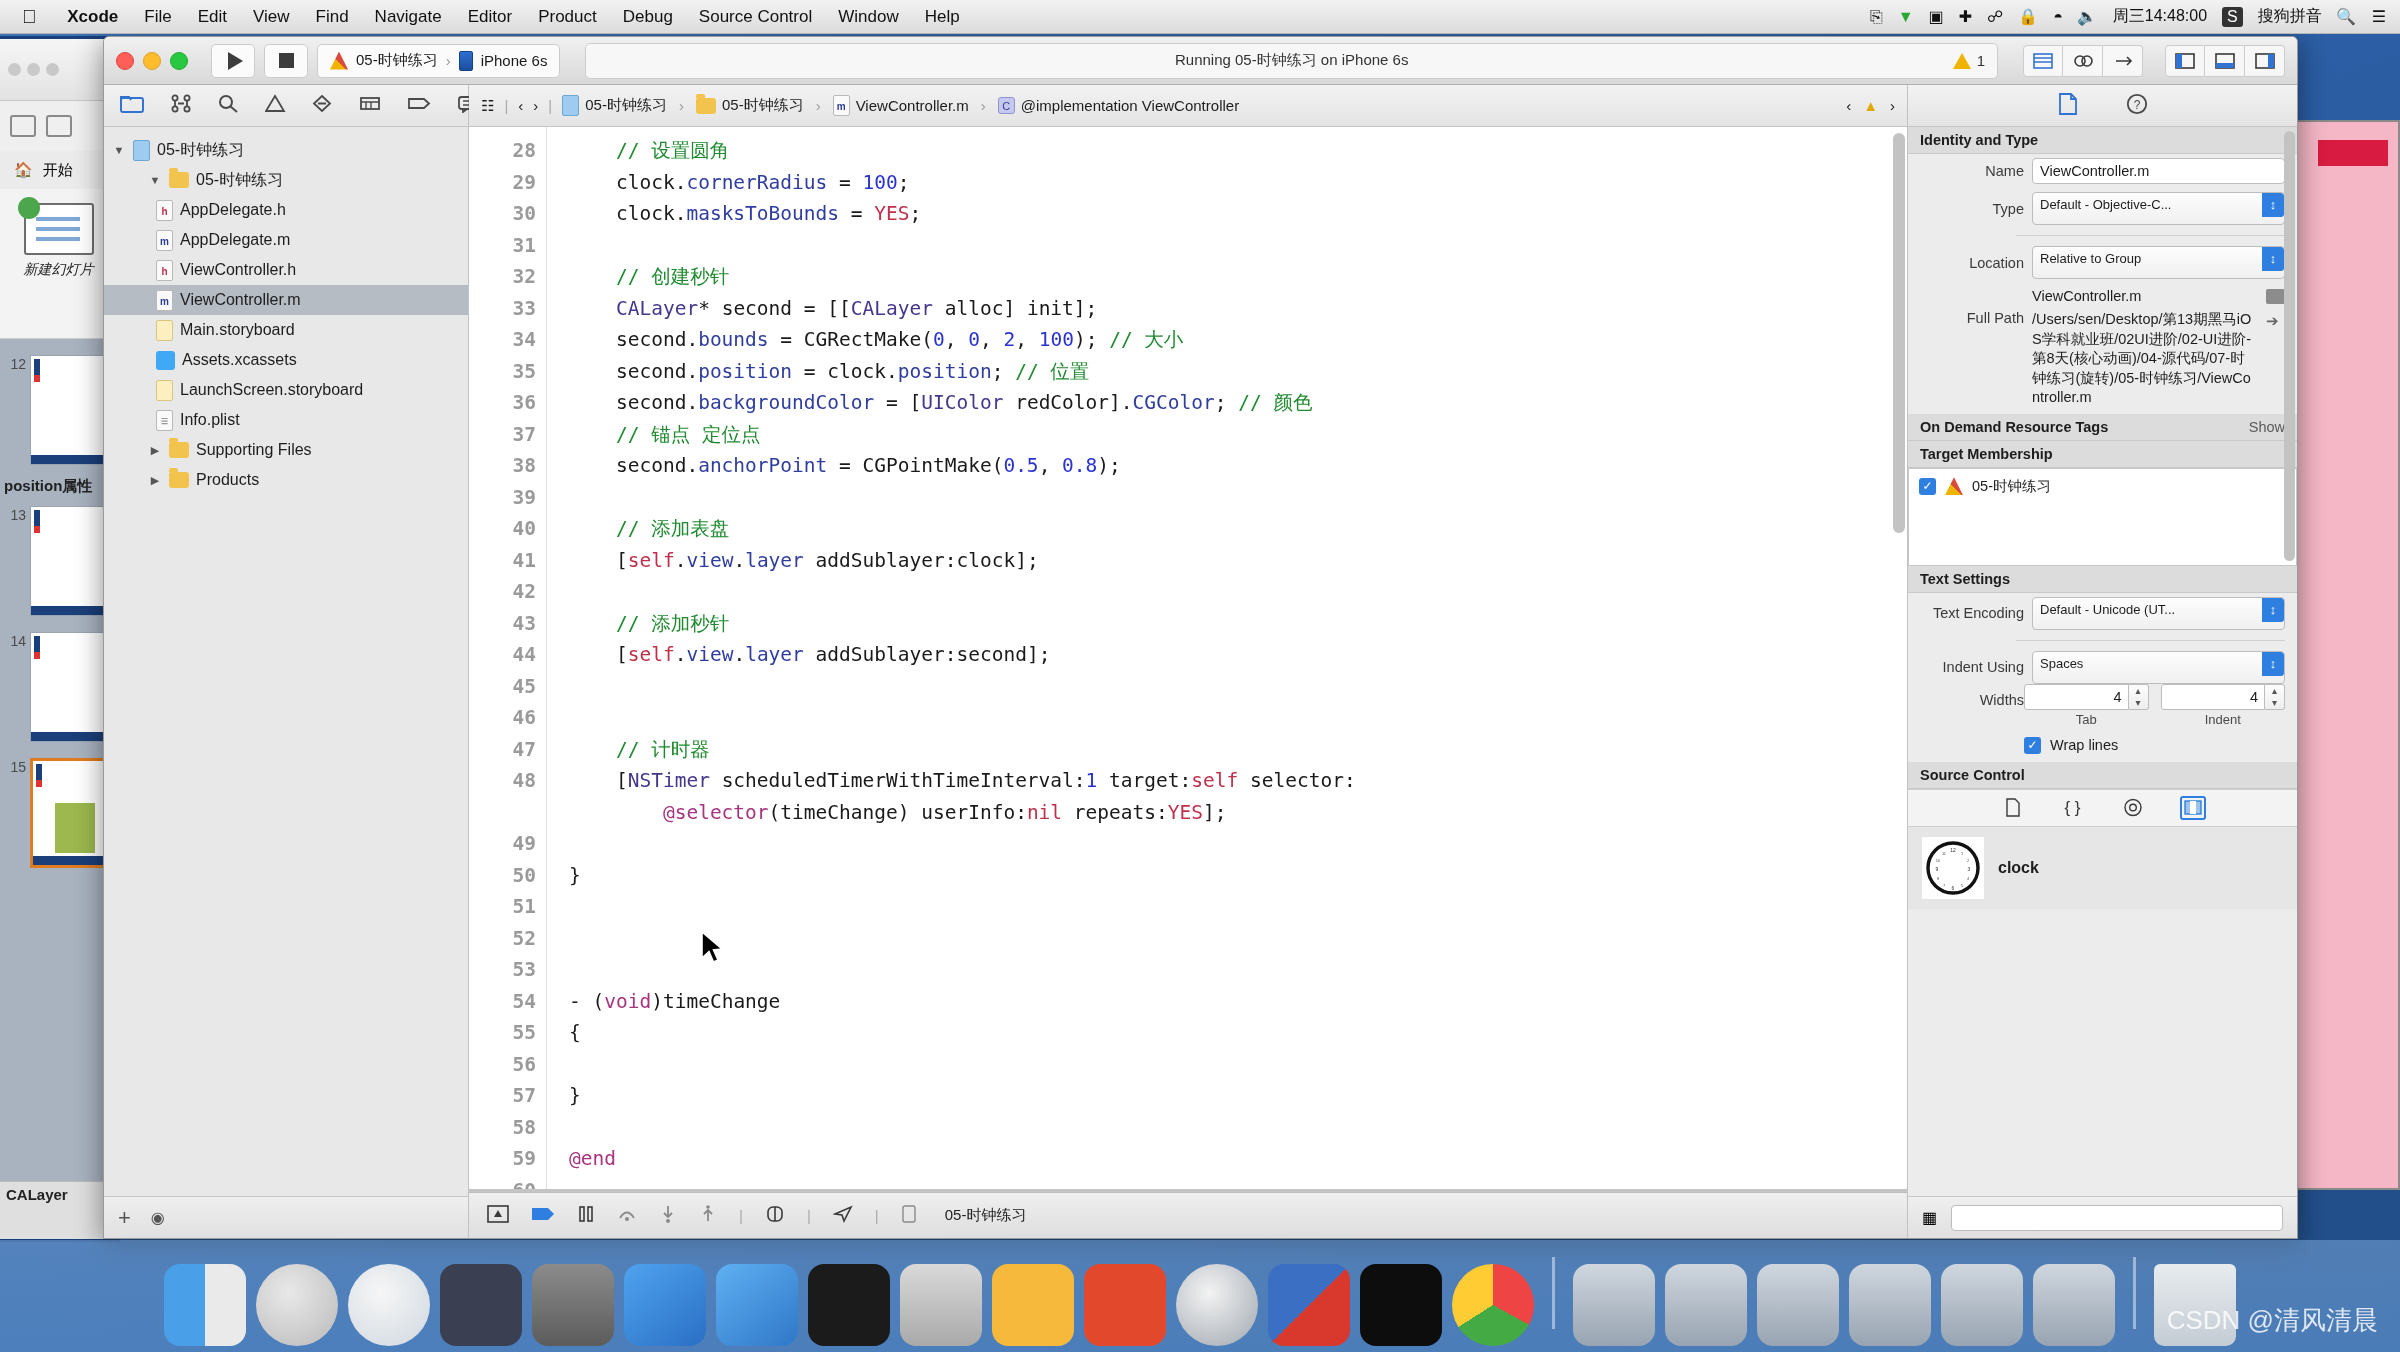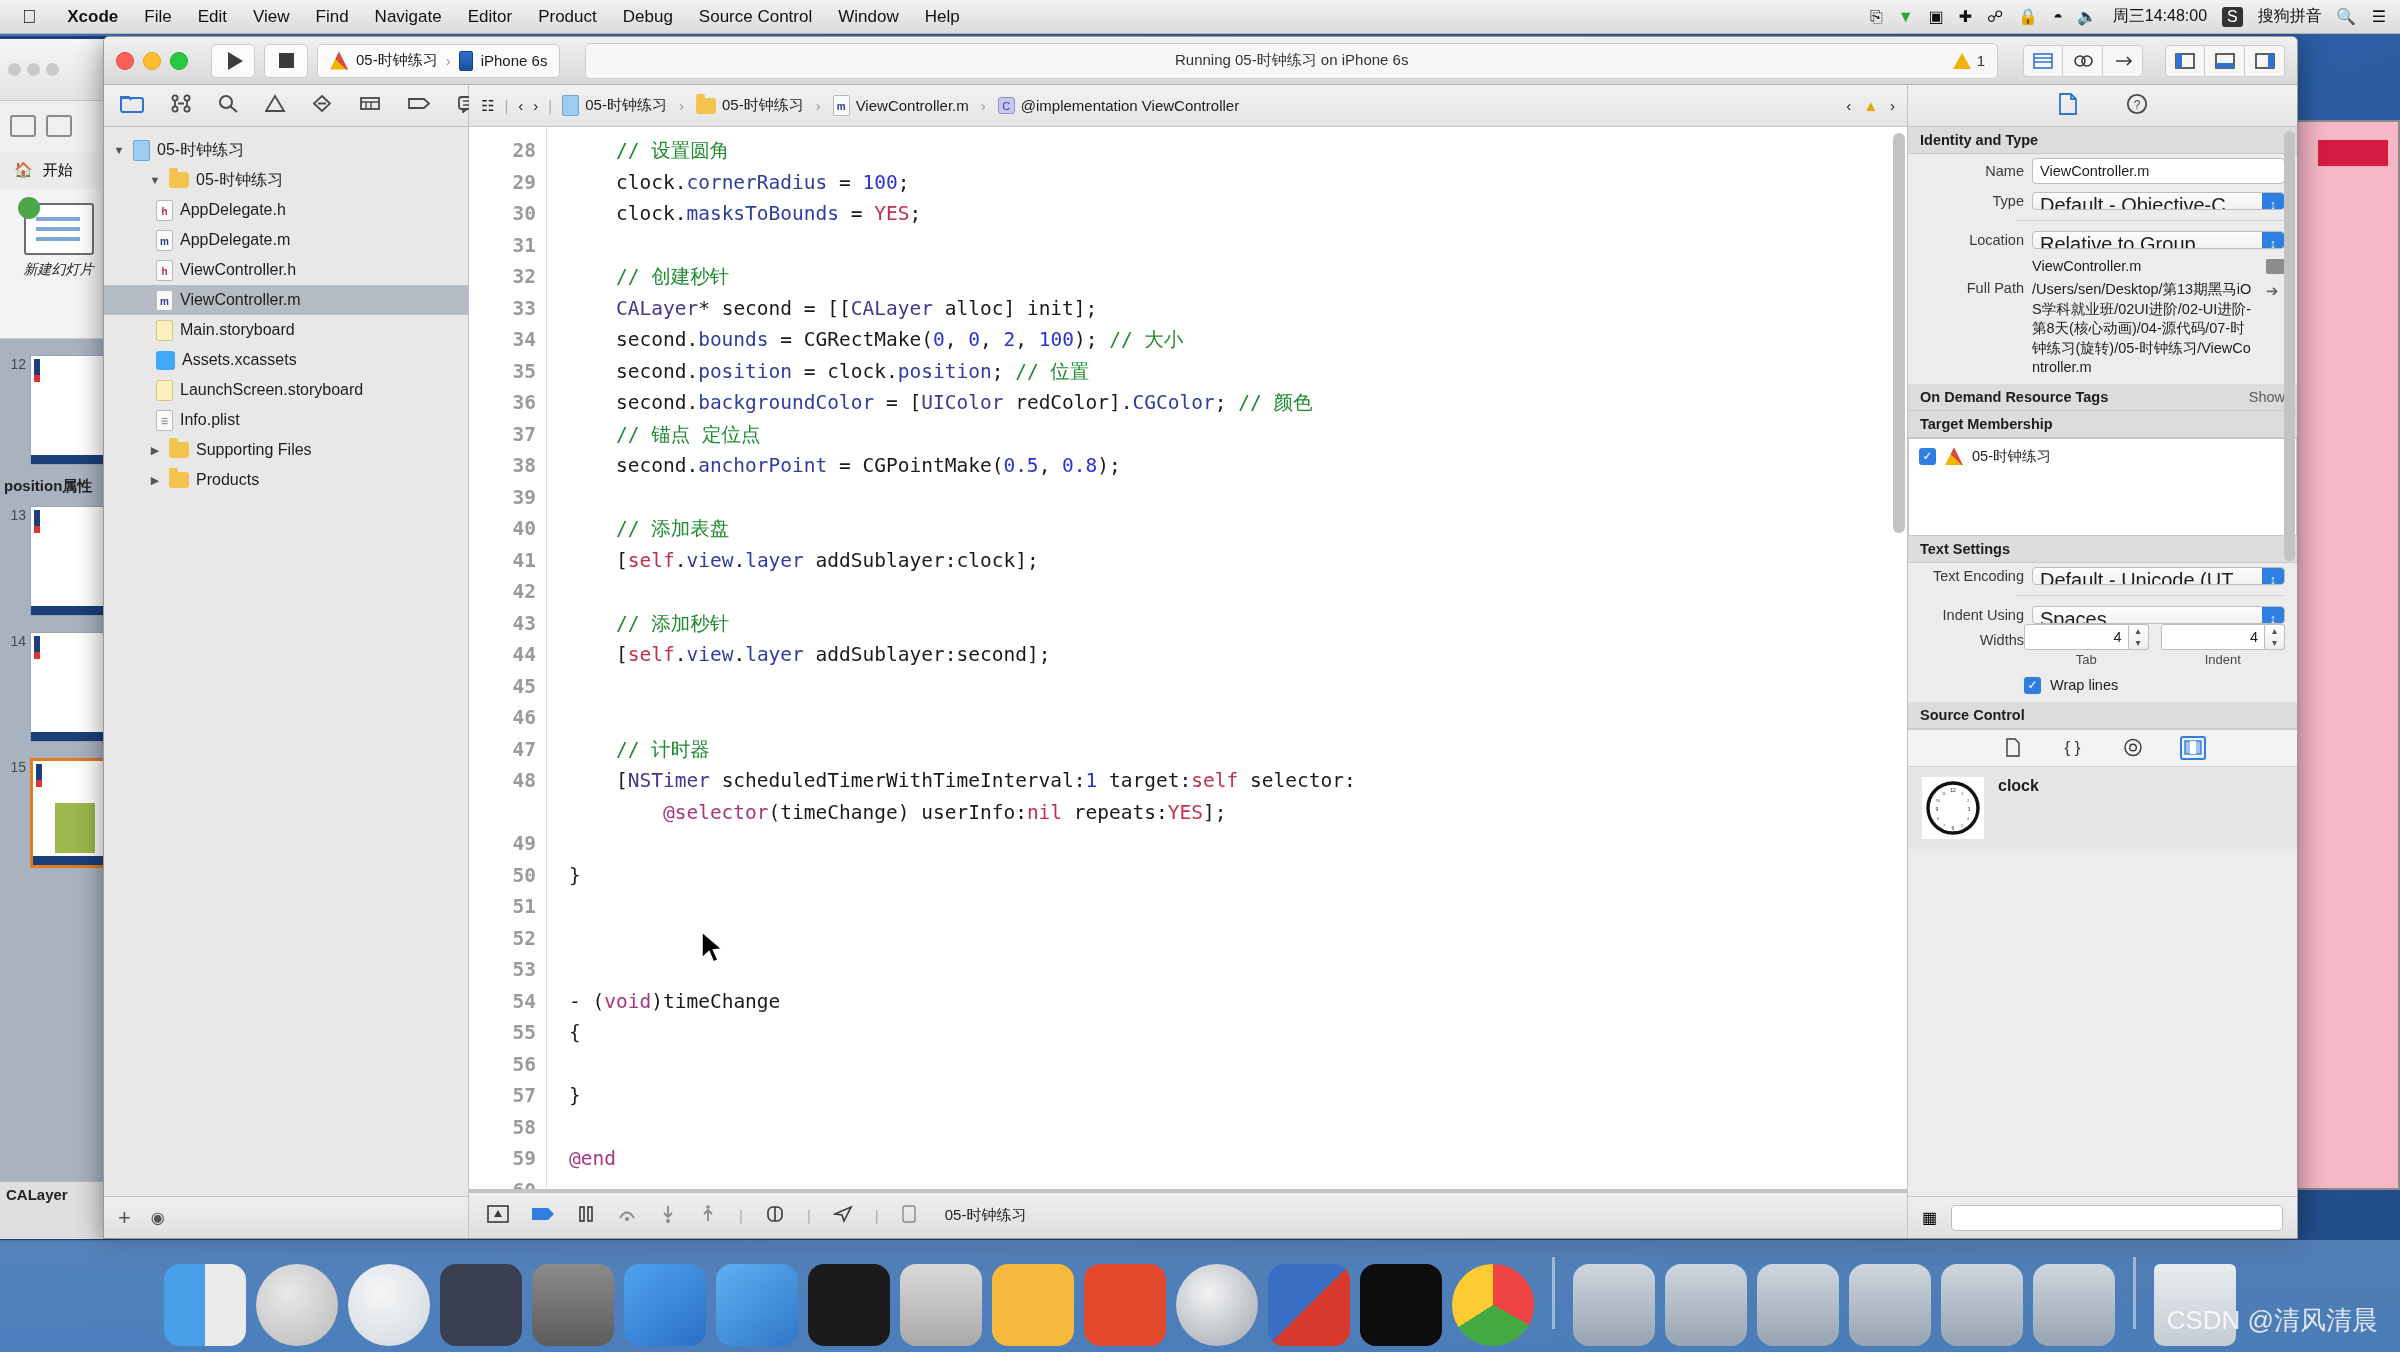--- a/index.html
+++ b/index.html
@@ -158,22 +158,22 @@
   #insp-tabs{height:42px;background:linear-gradient(#f2f2f2,#e4e4e4);border-bottom:1px solid #c6c6c6;
      display:flex;align-items:center;justify-content:center;gap:48px;}
   #insp-body{flex:1;overflow:hidden;font-size:14.5px;color:#1d1d1d;position:relative;}
   .sec-head{background:#dcdcdc;padding:5px 12px;font-weight:bold;font-size:14.5px;border-bottom:1px solid #c9c9c9;
      display:flex;justify-content:space-between;align-items:center;}
   .sec-head .show{font-weight:normal;color:#5a5a5a;}
   .frow{display:flex;align-items:center;gap:8px;padding:4px 12px 4px 4px;}
   .flabel{width:112px;text-align:right;color:#3a3a3a;flex:0 0 112px;}
   .fval{flex:1;}
   .tfield{background:#fff;border:1px solid #bdbdbd;border-radius:4px;height:26px;line-height:24px;padding:0 7px;font-size:14.5px;}
-  .popup{background:linear-gradient(#fdfdfd,#f0f0f0);border:1px solid #bdbdbd;border-radius:4px;height:18px;
-     line-height:24px;padding:0 26px 0 7px;font-size:20px;position:relative;overflow:hidden;white-space:nowrap;text-overflow:ellipsis;}
+  .popup{background:linear-gradient(#fdfdfd,#f0f0f0);border:1px solid #bdbdbd;border-radius:4px;height:33px;
+     line-height:24px;padding:0 26px 0 7px;font-size:13px;position:relative;overflow:hidden;white-space:nowrap;text-overflow:ellipsis;}
   .popup:after{content:"\2195";position:absolute;right:0;top:0;width:22px;height:24px;background:#2f7fe0;color:#fff;
      text-align:center;line-height:24px;font-size:13px;border-radius:0 3px 3px 0;}
   .hr{height:1px;background:#cfcfcf;margin:6px 12px 6px 108px;}
   .pathbox{display:flex;gap:8px;padding:2px 12px 6px 4px;}
   .pathtxt{flex:1;line-height:1.35;word-break:break-all;color:#1d1d1d;}
   .folder-mini{width:19px;height:15px;background:#8c8c8c;border-radius:2px;flex:0 0 19px;align-self:flex-start;margin-top:2px;}
   .tm-box{background:#fff;border:1px solid #c6c6c6;margin:0;height:98px;padding:8px 10px;}
   .cbx{width:17px;height:17px;background:#2f7fe0;border-radius:3px;color:#fff;font-size:12px;
      text-align:center;line-height:17px;display:inline-block;flex:0 0 17px;}
   .tm-row{display:flex;align-items:center;gap:9px;}
@@ -182,21 +182,21 @@
   .wfield{flex:1;background:#fff;border:1px solid #bdbdbd;border-radius:3px 0 0 3px;height:26px;line-height:24px;text-align:right;padding-right:6px;}
   .stepper{width:20px;height:26px;border:1px solid #bdbdbd;border-left:none;border-radius:0 3px 3px 0;
      background:linear-gradient(#fdfdfd,#eee);font-size:10px;text-align:center;line-height:12px;color:#555;}
   .wlabels{display:flex;gap:12px;padding:2px 12px 6px 116px;color:#4a4a4a;font-size:13px;}
   .wlabels span{flex:1;text-align:center;}
   .wrapline{display:flex;align-items:center;gap:9px;padding:4px 12px 8px 116px;}
   #media-tabs{display:flex;align-items:center;justify-content:center;gap:34px;height:38px;background:#f3f3f3;border-bottom:1px solid #cfcfcf;border-top:1px solid #cfcfcf;}
   .mtab{width:26px;height:24px;display:flex;align-items:center;justify-content:center;color:#3a3a3a;font-size:17px;}
   .mtab.sel{border:2px solid #2f7fe0;border-radius:3px;}
   #media-list{background:#e6e6e6;}
-  .media-item{display:flex;align-items:flex-start;gap:14px;padding:10px 14px;}
+  .media-item{display:flex;align-items:center;gap:14px;padding:10px 14px;}
   .clockimg{width:62px;height:62px;background:#fff;display:flex;align-items:center;justify-content:center;}
   #insp-scroll{position:absolute;right:2px;top:4px;width:11px;height:430px;background:#c3c3c3;border-radius:6px;}
   #insp-bottom{height:42px;border-top:1px solid #c6c6c6;background:linear-gradient(#efefef,#e0e0e0);
      display:flex;align-items:center;gap:14px;padding:0 14px;}
   .ib-field{flex:1;background:#fff;border:1px solid #bdbdbd;border-radius:4px;height:26px;}
 
   
   #cursor{position:absolute;left:700px;top:930px;z-index:70;}
 
   

